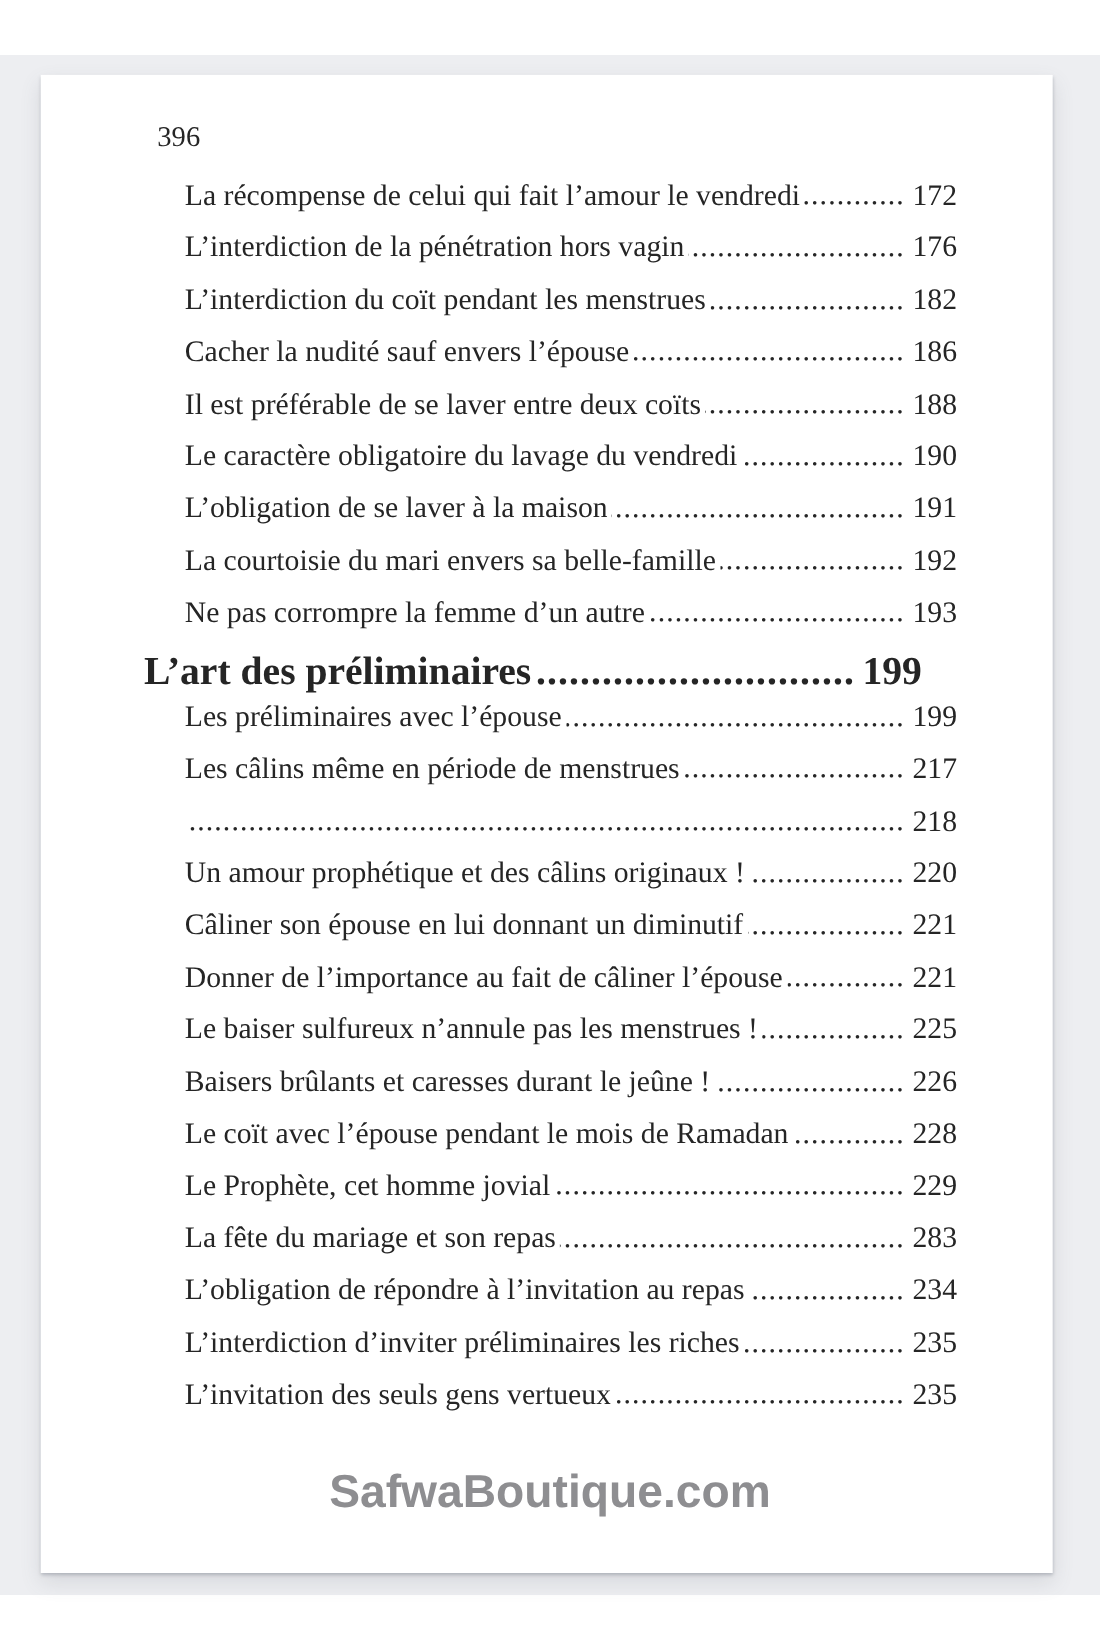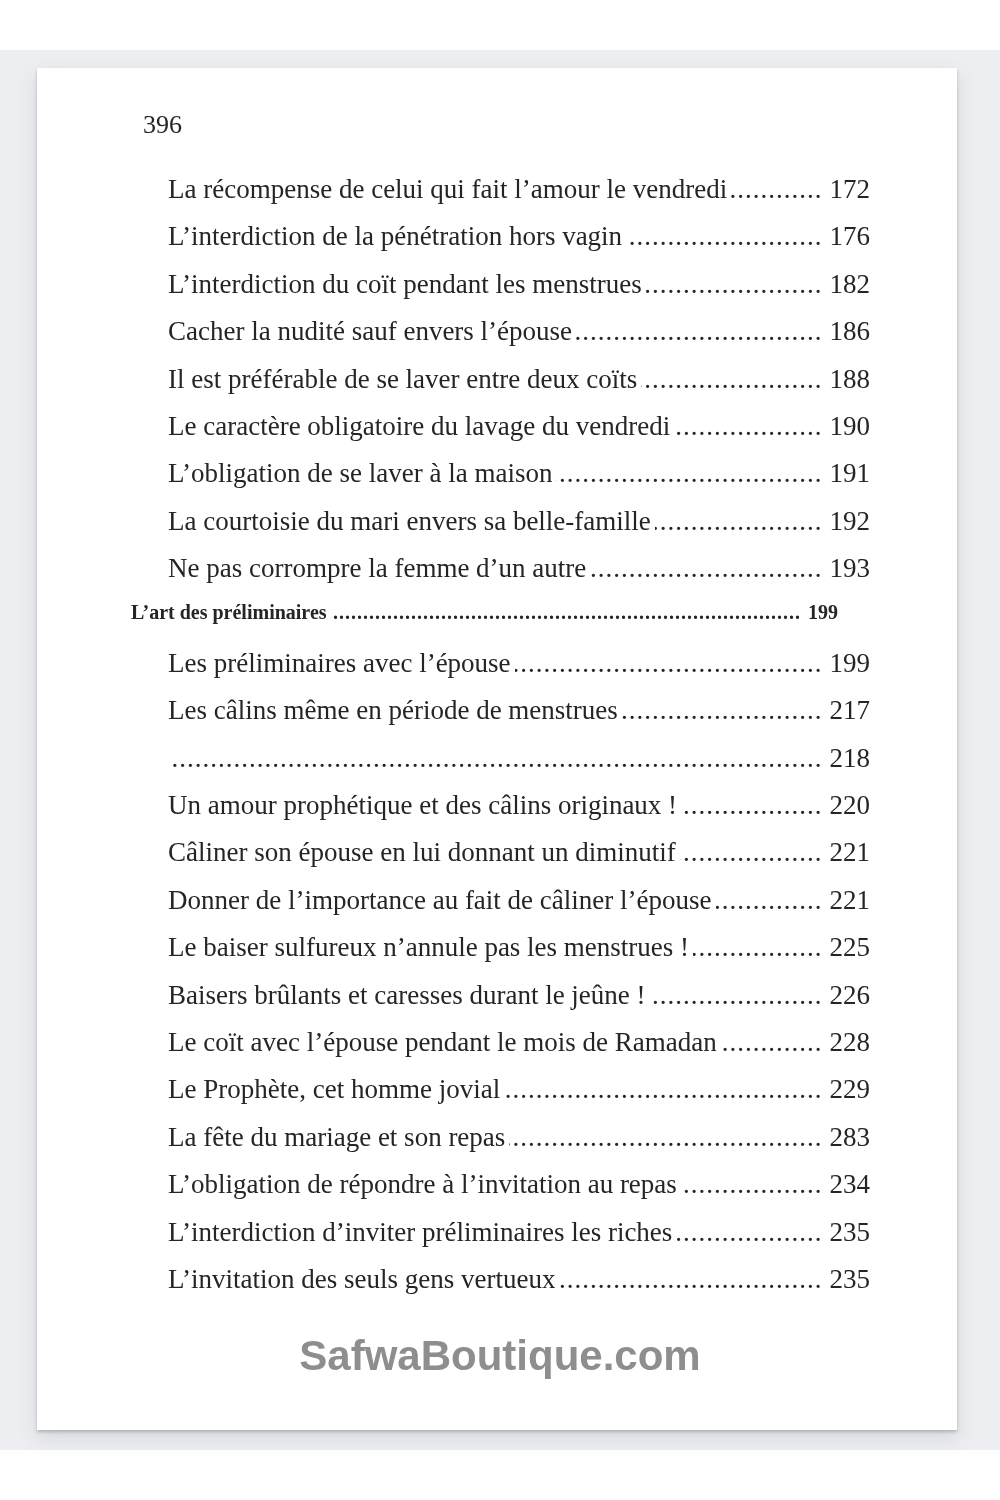--- a/index.html
+++ b/index.html
@@ -31,37 +31,37 @@
     box-shadow: 0 2px 3px rgba(95, 100, 115, 0.35), 0 8px 18px rgba(95, 100, 115, 0.16);
     padding: 44px 87px 0 94px;
   }
   .page-number {
     font-size: 26px;
     line-height: 1;
     color: var(--text, #252525);
     margin-left: 12px;
   }
   .toc {
-    margin-top: 28px;
+    margin-top: 16px;
   }
   .toc-row {
     display: flex;
     align-items: baseline;
     height: 47.4px;
     box-sizing: border-box;
     padding-top: 8px;
     padding-left: 37px;
     font-size: 27px;
     color: var(--text, #252525);
   }
   .toc-row.bold {
     font-weight: 700;
     padding-left: 0;
     margin-right: 32px;
-    font-size: 20px;
+    font-size: 36px;
   }
   .toc-title {
     white-space: nowrap;
     flex: 0 1 auto;
     overflow: hidden;
   }
   .toc-dots {
     flex: 1 1 0;
     overflow: hidden;
     white-space: nowrap;

